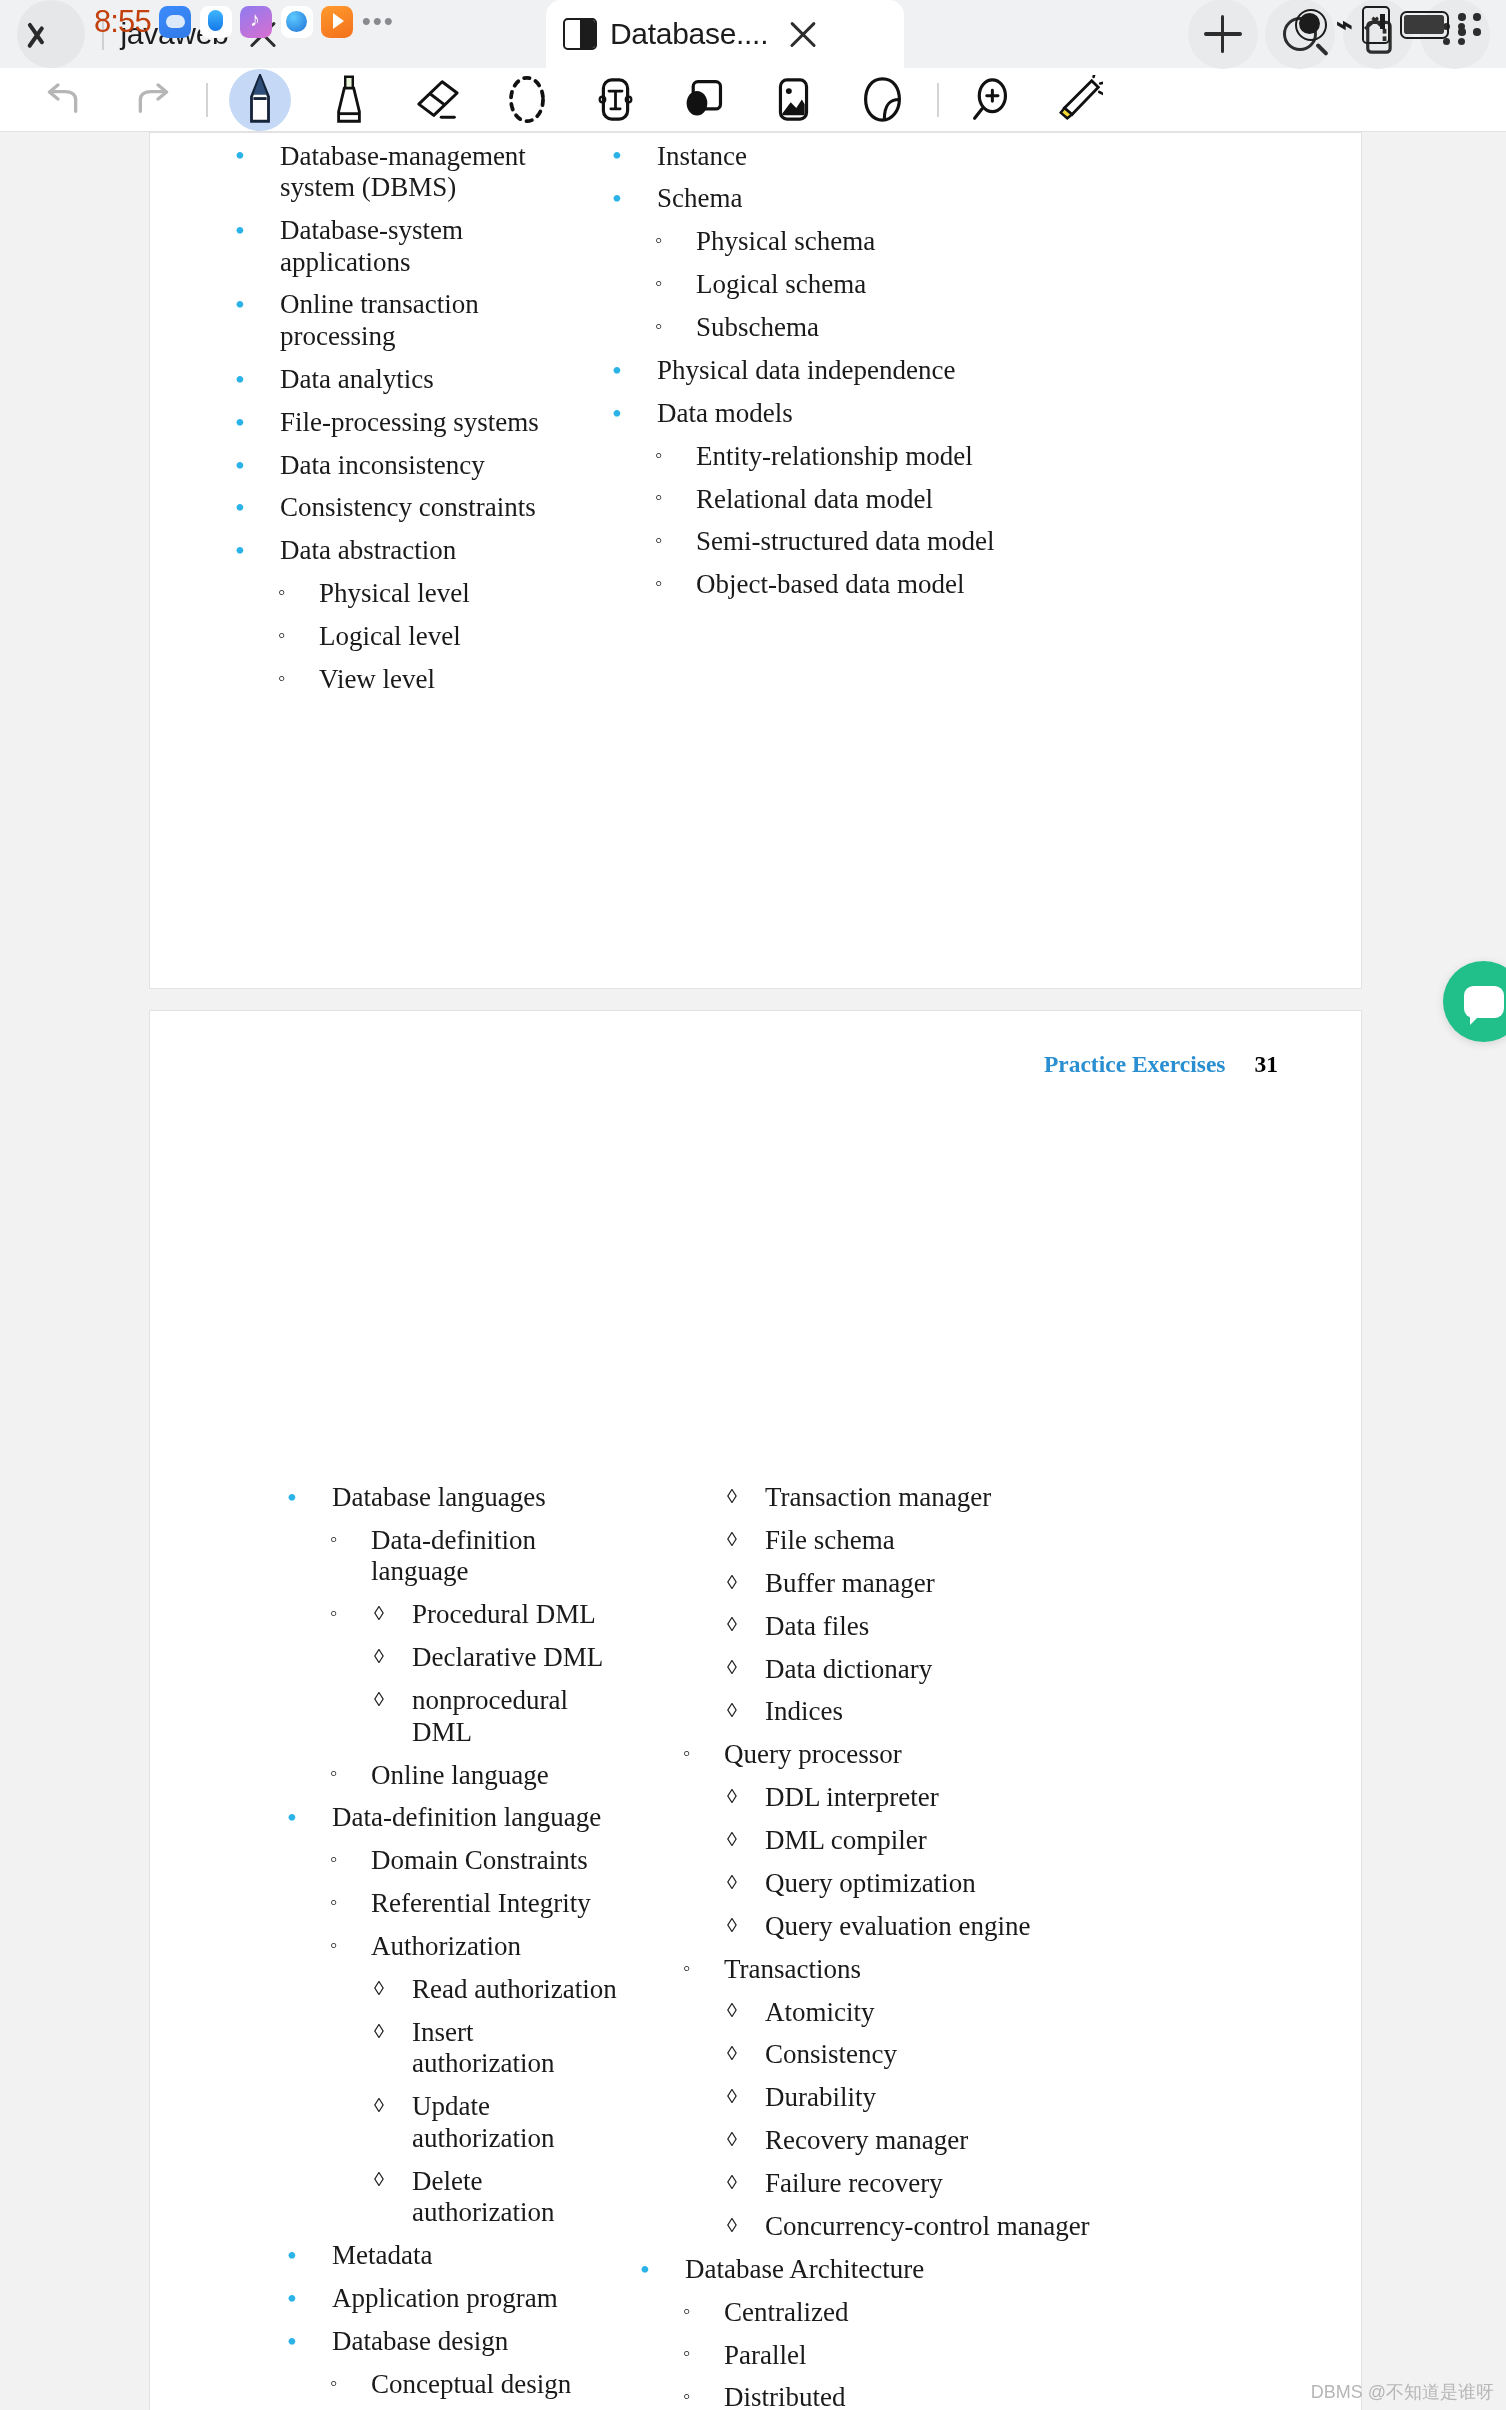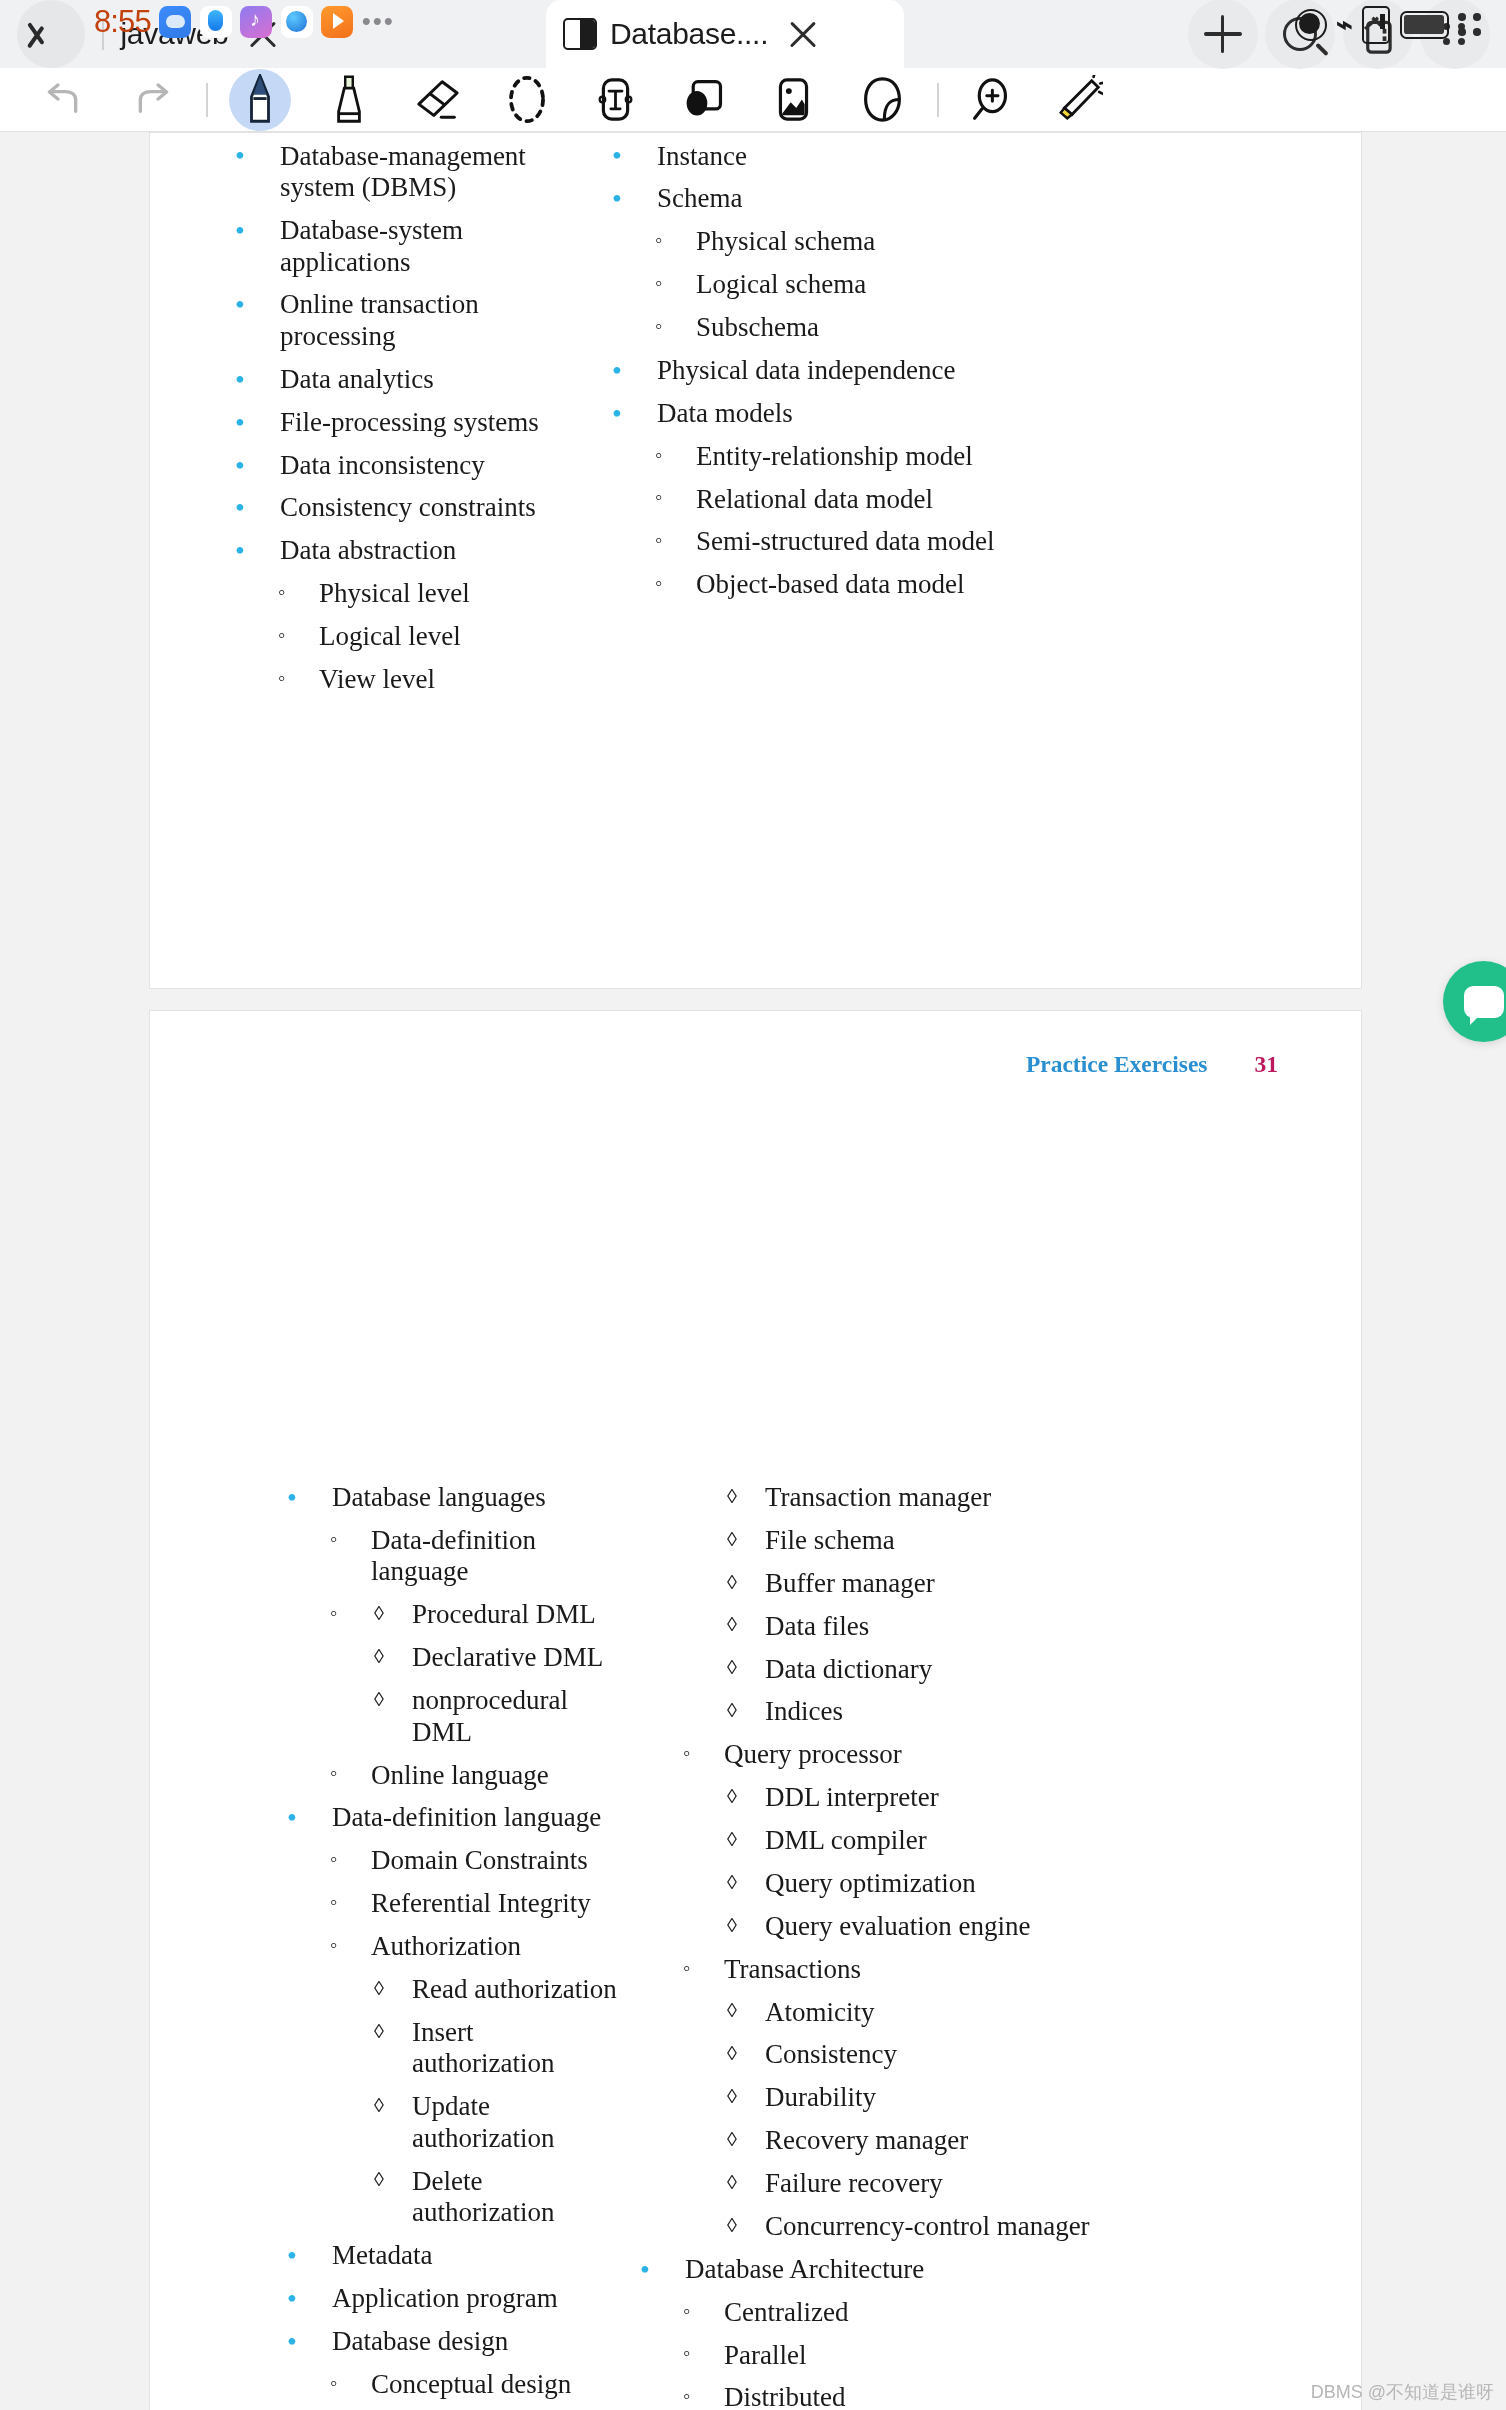--- a/index.html
+++ b/index.html
@@ -153,25 +153,25 @@
     position: absolute;
     left: 149px; width: 1213px;
     background: #ffffff;
     border: 0.9px solid #e3e3e3;
   }
   #page-a { top: 0px; height: 857px; }
   #page-b { top: 878px; height: 1403px; }
 
   .pagehead {
     position: absolute; right: 83px; top: 40px;
-    display: flex; align-items: baseline; gap: 47px;
+    display: flex; align-items: baseline; gap: 29px;
   }
   .ph-title { color: #2a8fd0; font-weight: 700; font-size: 23.5px;
               font-family: "Liberation Serif", serif; }
-  .ph-num { color: #be185d; font-weight: 700; font-size: 23.5px;
+  .ph-num { color: #000000; font-weight: 700; font-size: 23.5px;
             font-family: "Liberation Serif", serif; }
 
   .cols { position: absolute; display: flex; width: 100%; }
   .col { font-family: "Liberation Serif", serif; }
 
   ul.lv { list-style: none; }
   li.item {
     position: relative;
     font-family: "Liberation Serif", serif;
     font-size: 27px;

